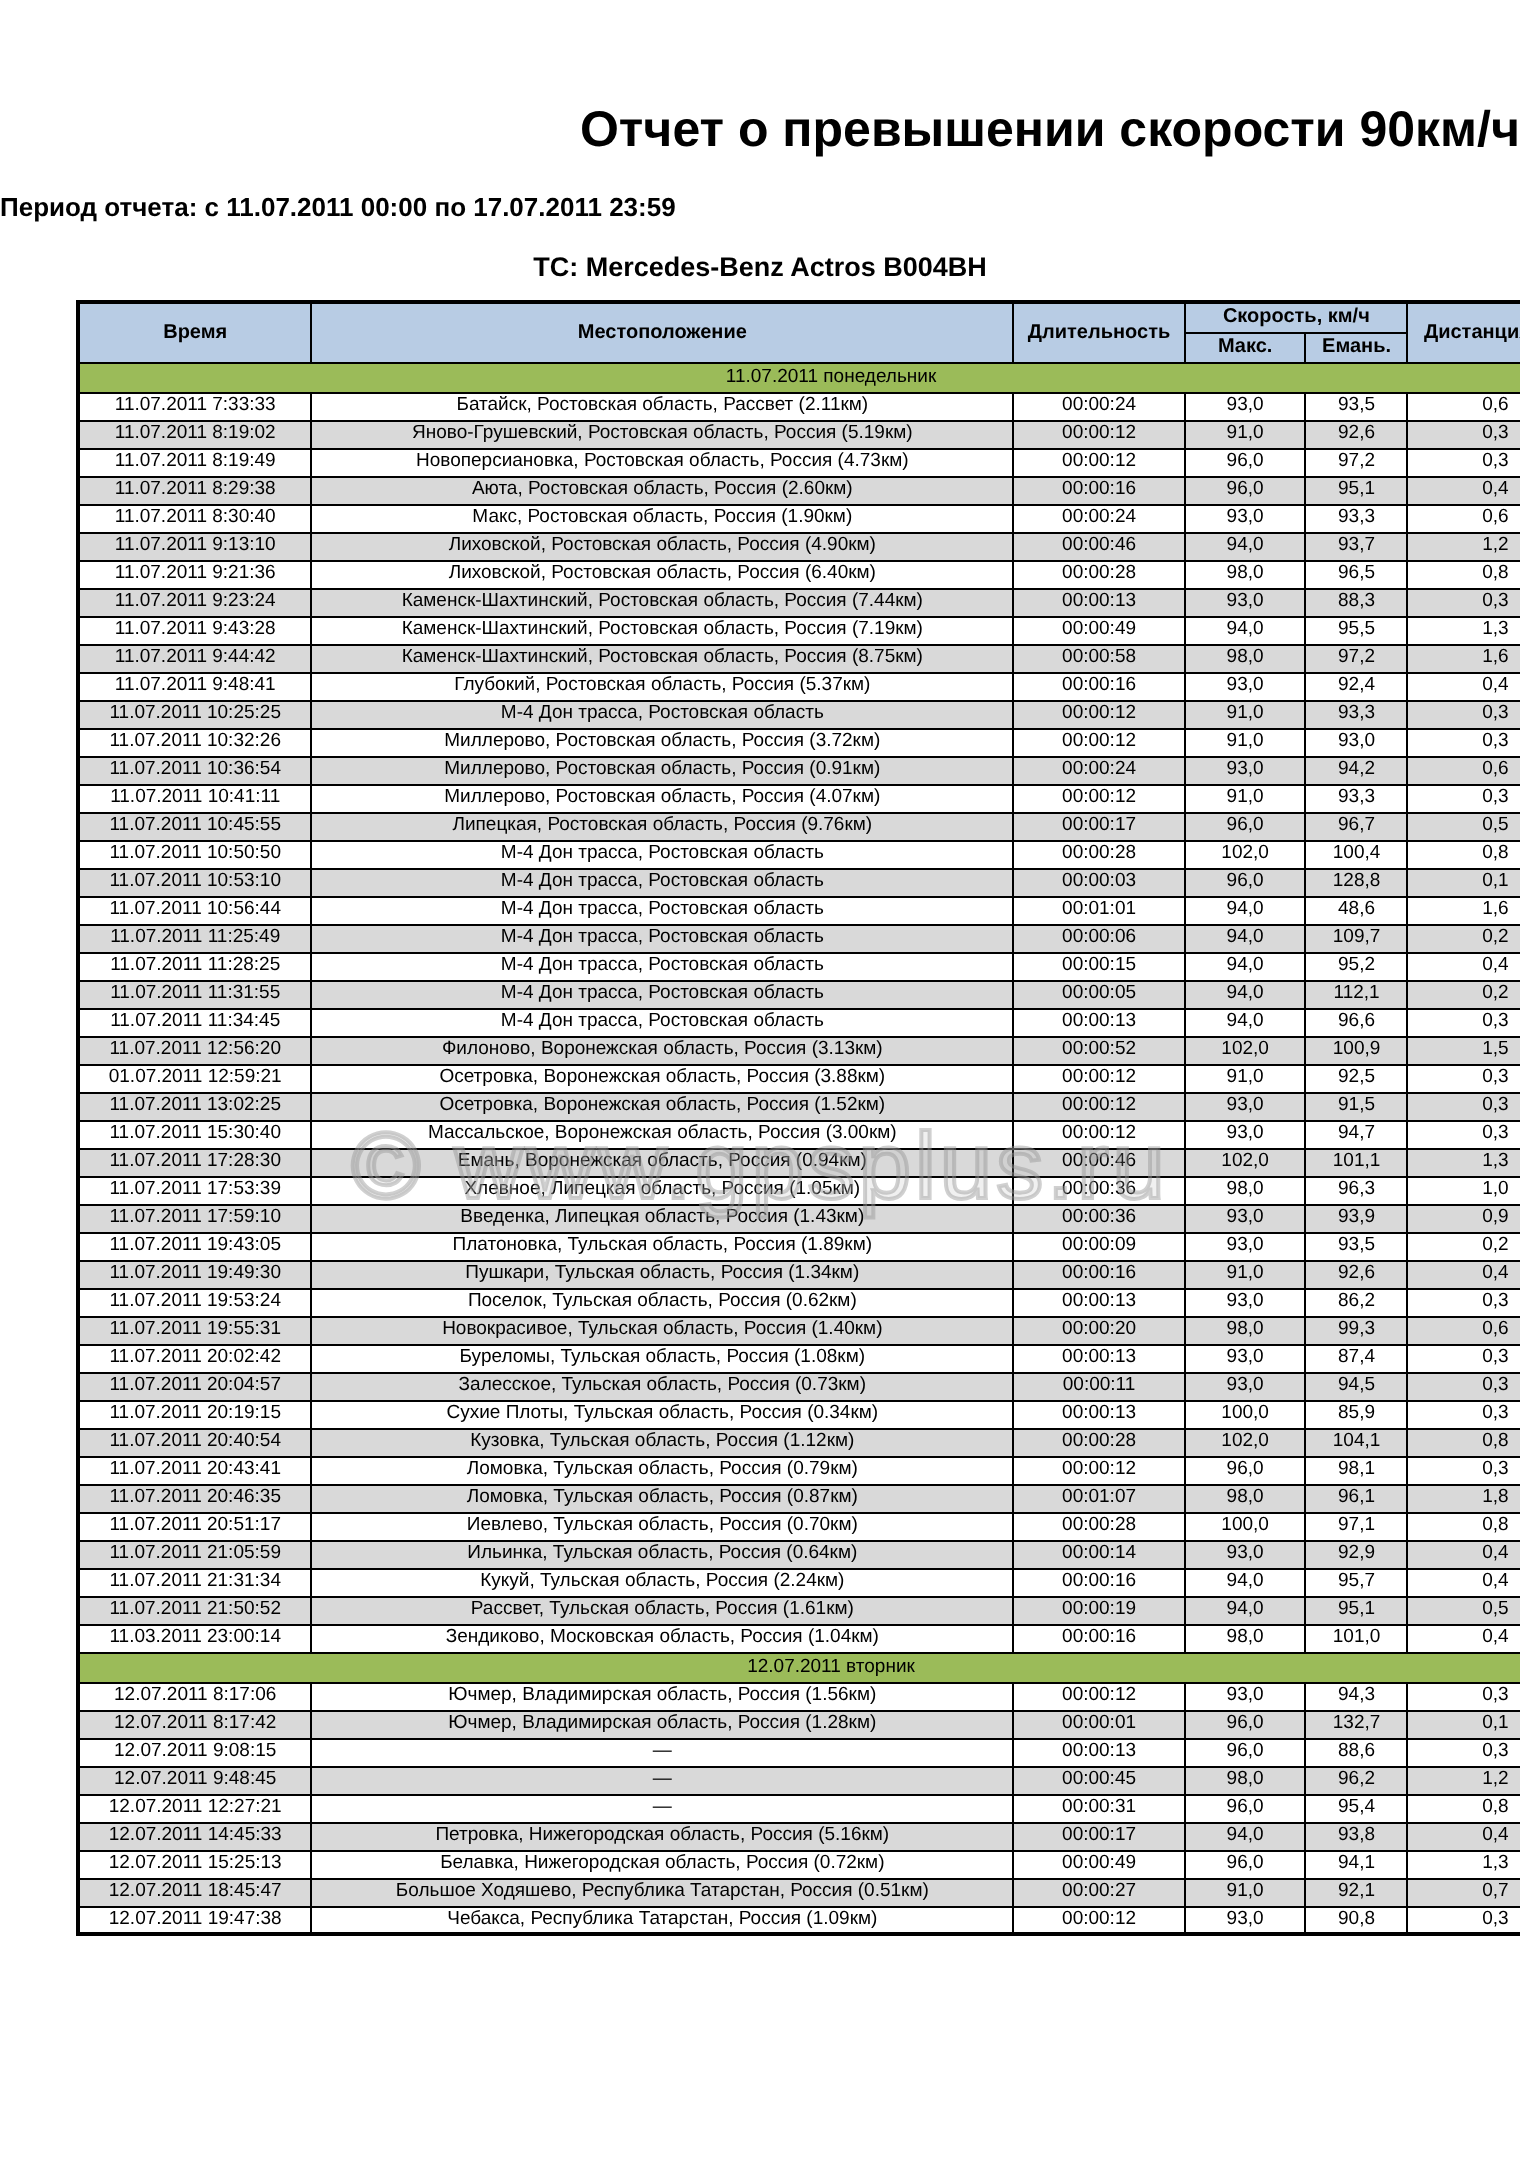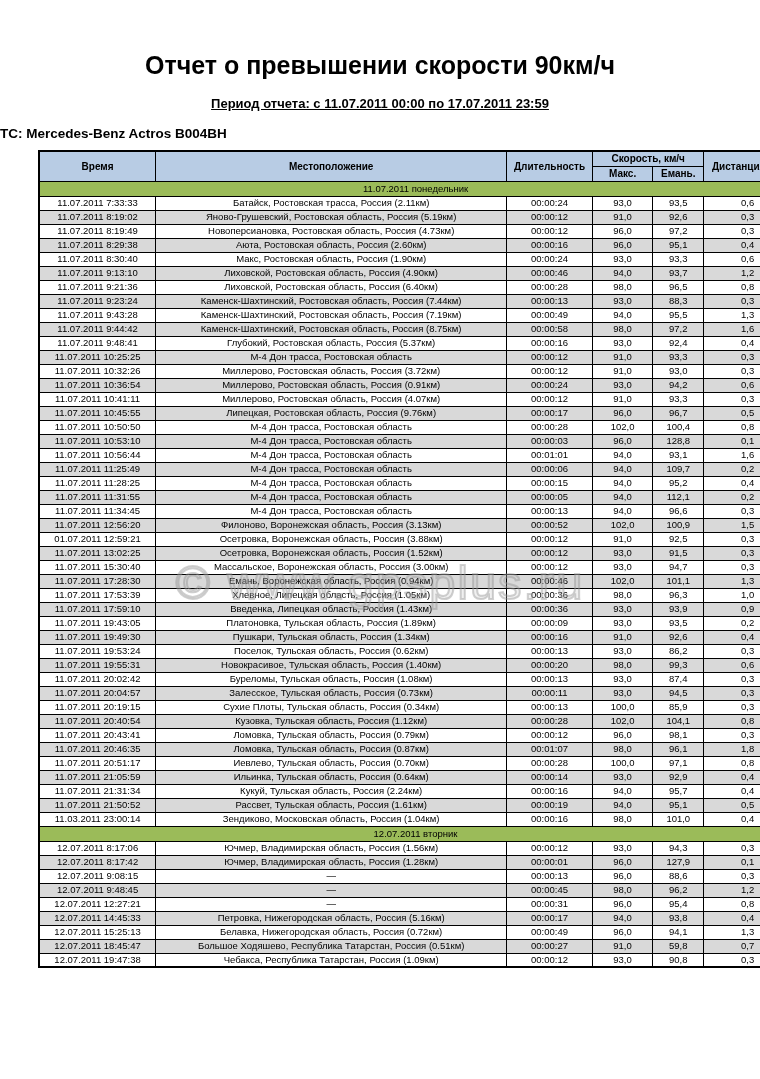--- a/index.html
+++ b/index.html
@@ -14,35 +14,34 @@
     width: 760px; height: 1079px;
     background: #ffffff;
     font-family: "Liberation Sans", sans-serif;
     color: #000;
     position: relative;
     overflow: hidden;
   }
   .page { position: relative; width: 760px; height: 1079px; }
   .report-title {
     margin: 52px 0 0 0;
-    text-align: center;
+    text-align: right;
     font-size: 25px;
     font-weight: bold;
     line-height: 26px;
   }
   .report-period {
     margin-top: 18px;
-    text-align: center;
+    text-align: left;
     font-size: 13px;
     font-weight: bold;
-    text-decoration: underline;
   }
   .report-vehicle {
     margin-top: 15px;
-    text-align: left;
+    text-align: center;
     font-size: 13.5px;
     font-weight: bold;
   }
   table.report {
     margin: 9px 0 0 38px;
     width: 755px;
     border-collapse: collapse;
     table-layout: fixed;
     border: 2px solid var(--border-col);
   }
@@ -120,21 +119,21 @@
         <th>Макс.</th>
         <th>Емань.</th>
       </tr>
     </thead>
     <tbody id="table-body">
         <tr class="section-row">
           <td colspan="6">11.07.2011 понедельник</td>
         </tr>
         <tr>
           <td>11.07.2011 7:33:33</td>
-          <td>Батайск, Ростовская трасса, Россия (2.11км)</td>
+          <td>Батайск, Ростовская область, Рассвет (2.11км)</td>
           <td>00:00:24</td>
           <td>93,0</td>
           <td>93,5</td>
           <td>0,6</td>
         </tr>
         <tr class="alt">
           <td>11.07.2011 8:19:02</td>
           <td>Яново-Грушевский, Ростовская область, Россия (5.19км)</td>
           <td>00:00:12</td>
           <td>91,0</td>
@@ -267,21 +266,21 @@
           <td>00:00:03</td>
           <td>96,0</td>
           <td>128,8</td>
           <td>0,1</td>
         </tr>
         <tr>
           <td>11.07.2011 10:56:44</td>
           <td>М-4 Дон трасса, Ростовская область</td>
           <td>00:01:01</td>
           <td>94,0</td>
-          <td>93,1</td>
+          <td>48,6</td>
           <td>1,6</td>
         </tr>
         <tr class="alt">
           <td>11.07.2011 11:25:49</td>
           <td>М-4 Дон трасса, Ростовская область</td>
           <td>00:00:06</td>
           <td>94,0</td>
           <td>109,7</td>
           <td>0,2</td>
         </tr>
@@ -494,21 +493,21 @@
           <td>00:00:12</td>
           <td>93,0</td>
           <td>94,3</td>
           <td>0,3</td>
         </tr>
         <tr class="alt">
           <td>12.07.2011 8:17:42</td>
           <td>Ючмер, Владимирская область, Россия (1.28км)</td>
           <td>00:00:01</td>
           <td>96,0</td>
-          <td>127,9</td>
+          <td>132,7</td>
           <td>0,1</td>
         </tr>
         <tr>
           <td>12.07.2011 9:08:15</td>
           <td>—</td>
           <td>00:00:13</td>
           <td>96,0</td>
           <td>88,6</td>
           <td>0,3</td>
         </tr>
@@ -542,21 +541,21 @@
           <td>00:00:49</td>
           <td>96,0</td>
           <td>94,1</td>
           <td>1,3</td>
         </tr>
         <tr class="alt">
           <td>12.07.2011 18:45:47</td>
           <td>Большое Ходяшево, Республика Татарстан, Россия (0.51км)</td>
           <td>00:00:27</td>
           <td>91,0</td>
-          <td>59,8</td>
+          <td>92,1</td>
           <td>0,7</td>
         </tr>
         <tr>
           <td>12.07.2011 19:47:38</td>
           <td>Чебакса, Республика Татарстан, Россия (1.09км)</td>
           <td>00:00:12</td>
           <td>93,0</td>
           <td>90,8</td>
           <td>0,3</td>
         </tr>

